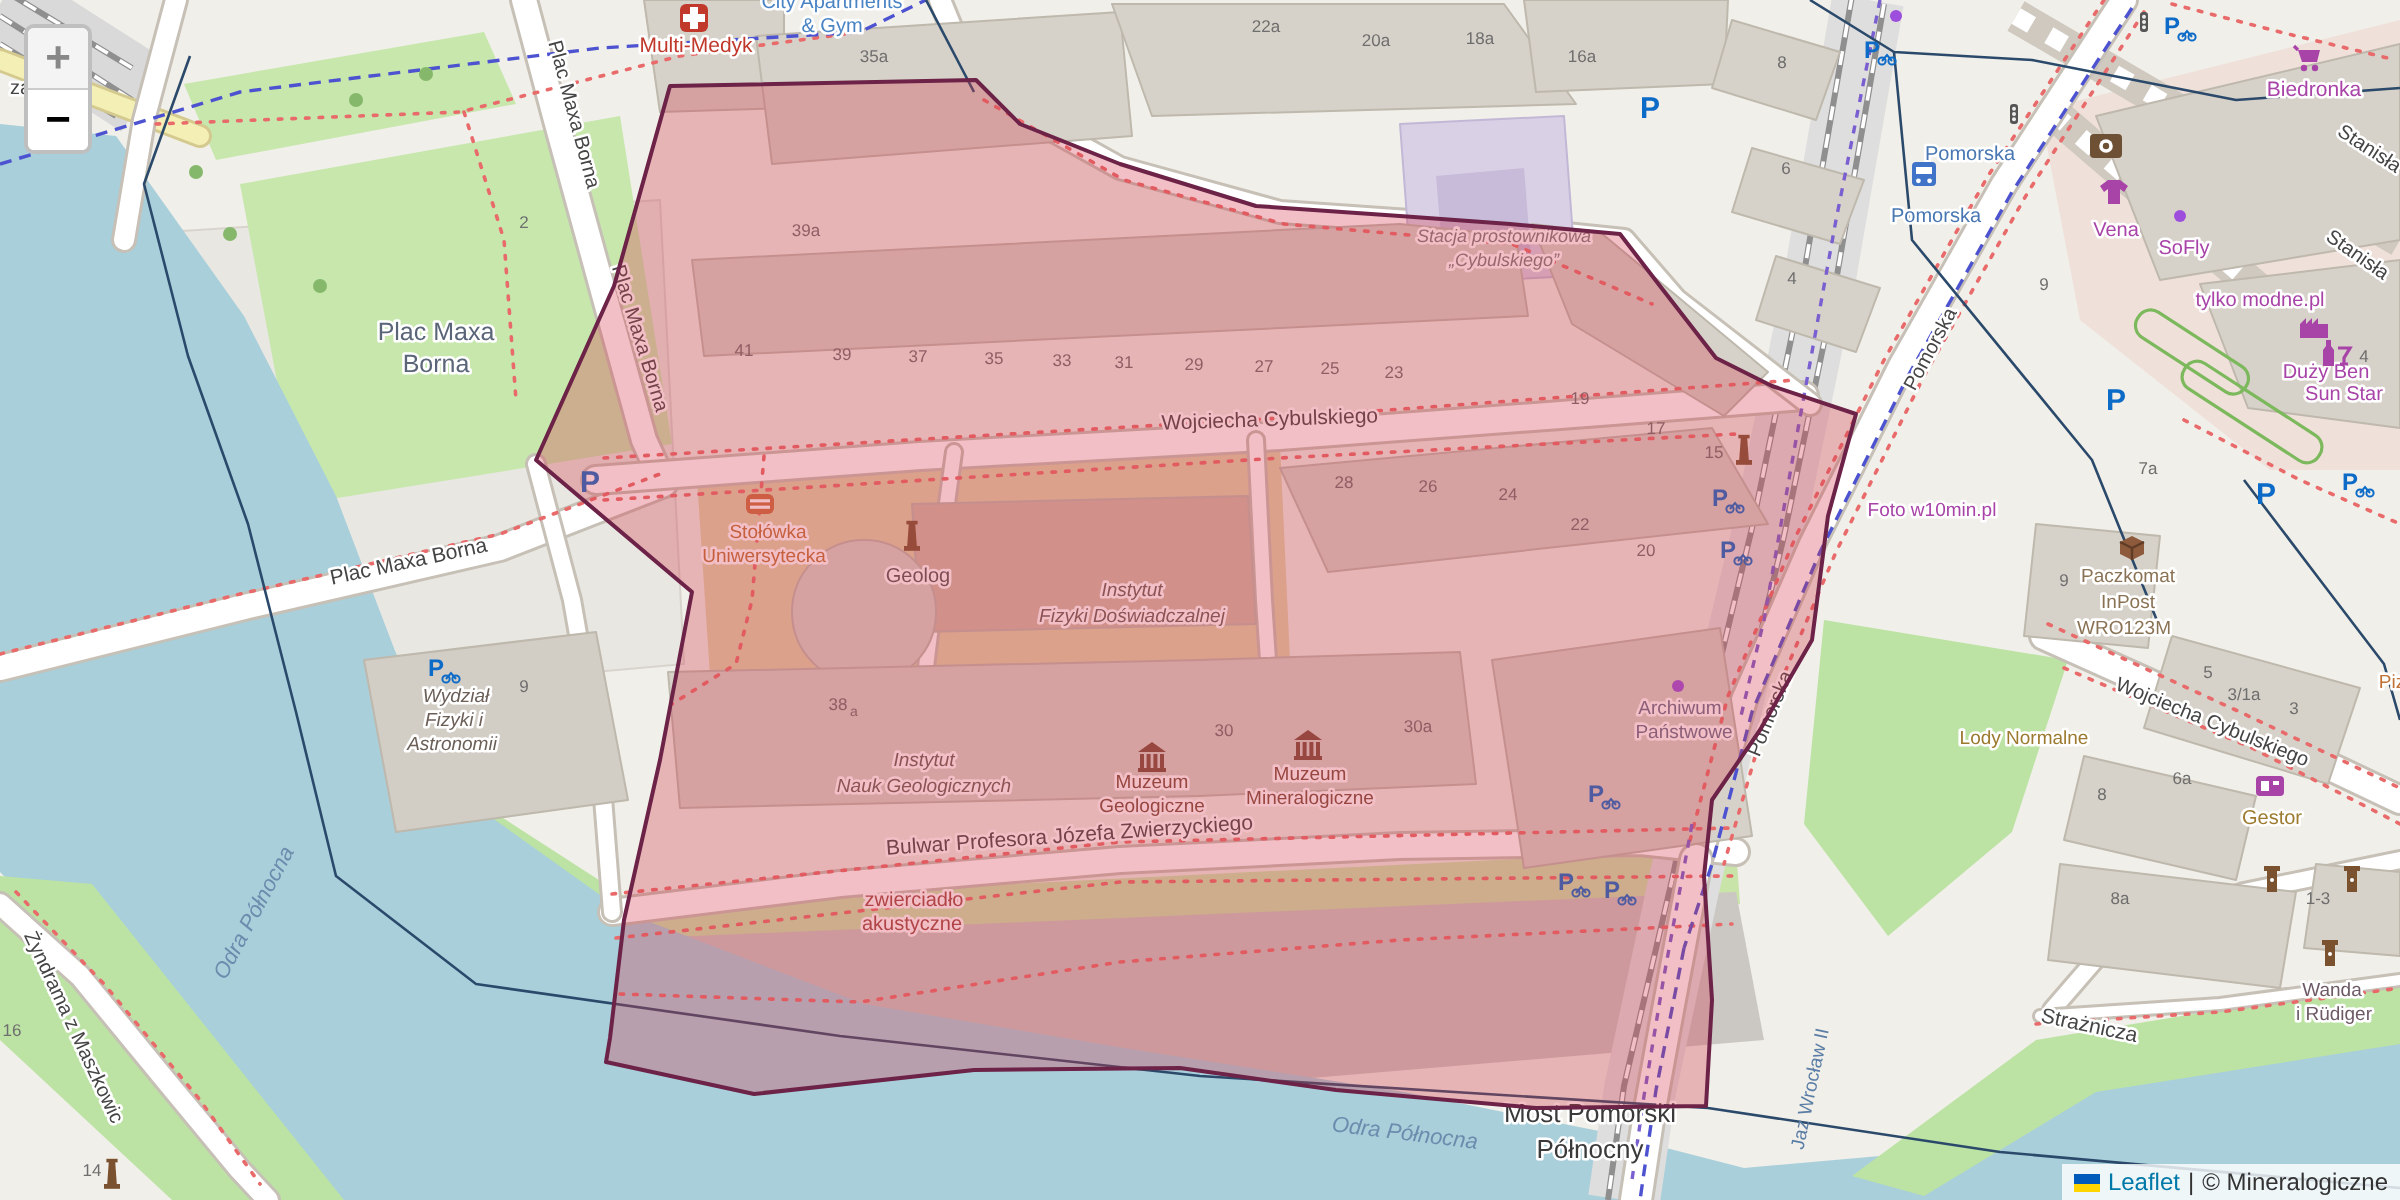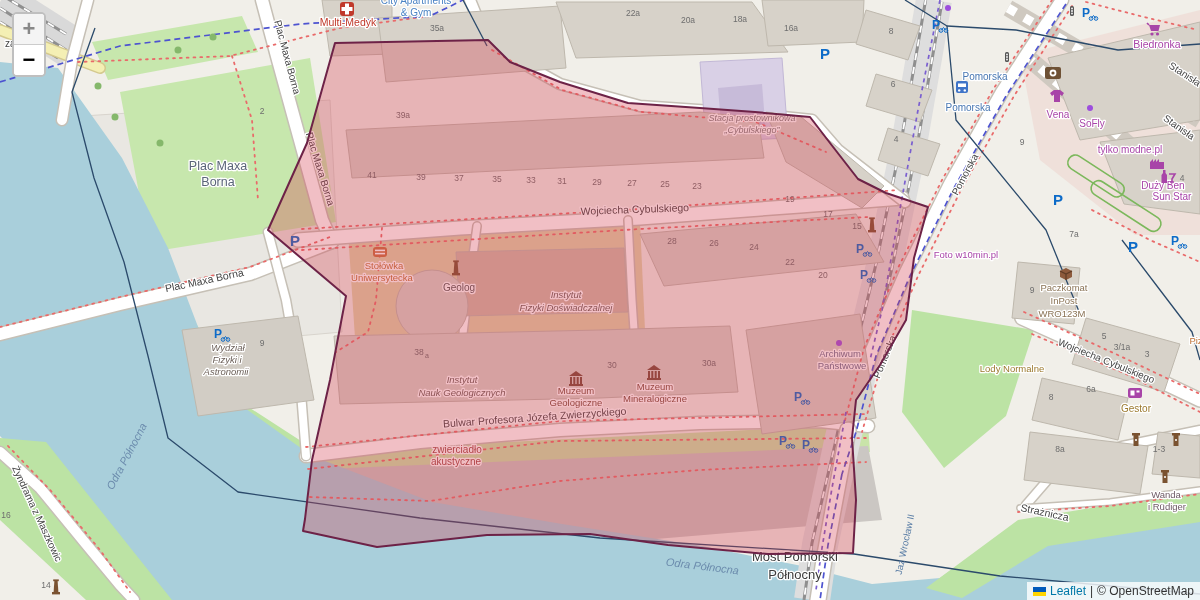--- a/index.html
+++ b/index.html
@@ -435,15 +435,15 @@
     <a data-name="zoom-out-button">−</a>
   </div>
 
   <div class="attribution" data-name="attribution-bar">
     <span class="flag" data-name="ukraine-flag-icon">
         <span class="b"></span>
         <span class="y"></span>
       </span>
     <a href="#" data-name="leaflet-link">Leaflet</a>
     <span data-name="attribution-separator">|</span>
-    <a href="#" data-name="osm-link">© OpenStreetMap</a>
+    <a href="#" data-name="osm-link">© Mineralogiczne</a>
   </div>
 </div>
 
 </body></html>

